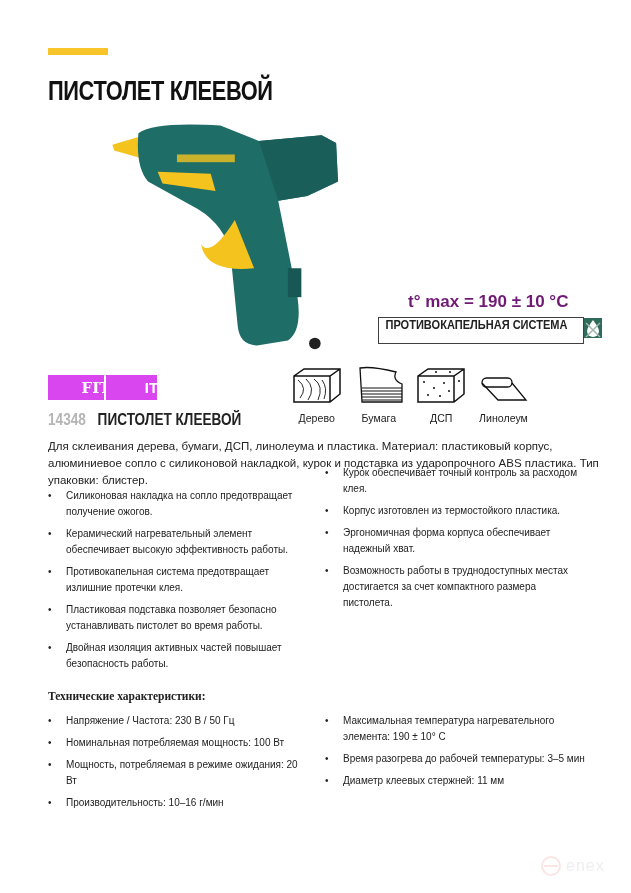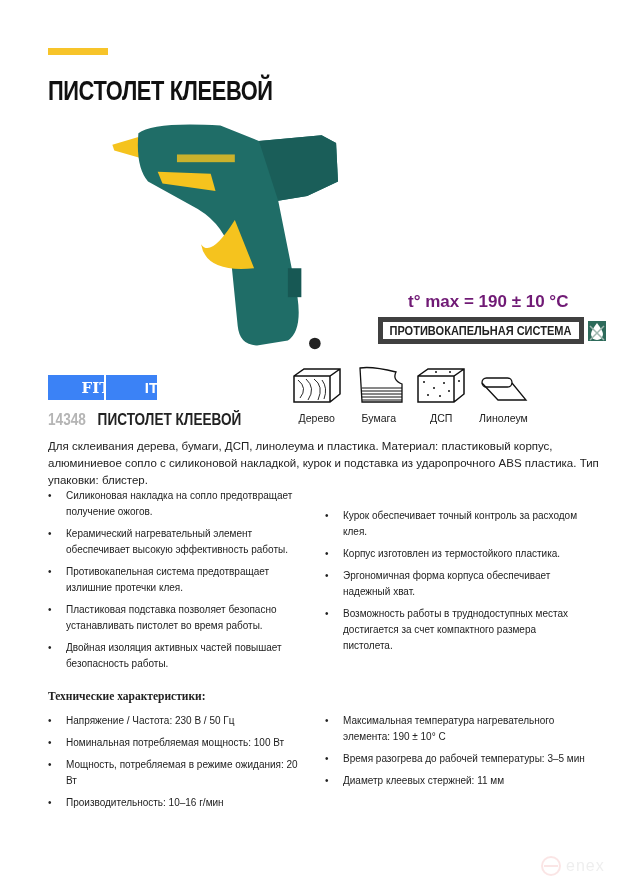--- a/index.html
+++ b/index.html
@@ -3,27 +3,27 @@
 <meta charset="utf-8">
 <style>
   * { margin:0; padding:0; box-sizing:border-box; }
   body { width:631px; height:893px; background:#ffffff; position:relative; overflow:hidden;
          font-family:"Liberation Sans", sans-serif; color:#222; }
   .accent-bar { position:absolute; left:48px; top:48px; width:60px; height:7px; background:#f7c42a; }
   .page-title { position:absolute; left:48px; top:75px; font-family:"Liberation Sans", sans-serif;
        font-weight:bold; font-size:28px; letter-spacing:-0.5px; transform:scaleX(0.78); transform-origin:left top; color:#111; }
   .product-image { position:absolute; left:95px; top:112px; width:270px; height:245px; }
   .temp { position:absolute; left:408px; top:292px; font-size:17px; font-weight:bold; color:#701a75; }
-  .feature-badge { position:absolute; left:378px; top:317px; width:206px; height:27px; border:5px solid #404040;
-       display:flex; align-items:center; }
+  .feature-badge { position:absolute; left:378px; top:317px; width:206px; height:27px; border:1px solid #404040;
+       display:flex; align-items:flex-start; }
   .feature-badge .label { flex:1; font-size:12px; font-weight:bold; display:flex; align-items:center; padding-left:7px;
        transform:scaleX(0.92); transform-origin:left center; white-space:nowrap; }
   .feature-badge .icon { width:25px; background:#2e6b5b; display:flex; align-items:center; justify-content:center; }
   .brand { position:absolute; left:48px; top:375px; display:flex; gap:2px; }
-  .brand div { background:#3b82f6; color:#fff; font-weight:bold; height:25px; display:flex; align-items:center; justify-content:center;padding-left:40px; }
+  .brand div { background:#d946ef; color:#fff; font-weight:bold; height:25px; display:flex; align-items:center; justify-content:center;padding-left:40px; }
   .brand .fit { width:56px; font-family:"DejaVu Serif", serif; font-size:15px; }
   .brand .it { width:51px; font-size:15px; }
   .sku-line { position:absolute; left:48px; top:410px; font-size:17px; font-weight:bold; white-space:nowrap;
        transform:scaleX(0.8); transform-origin:left top; }
   .sku-line .sku { color:#b5b5b5; margin-right:10px; font-weight:bold; }
   .materials { position:absolute; left:286px; top:366px; display:flex; }
   .material { width:62px; display:flex; flex-direction:column; align-items:center; }
   .material svg { width:54px; height:40px; }
   .material span { font-size:11.5px; margin-top:6px; color:#222; transform:scaleX(0.92); }
   .desc { position:absolute; left:48px; top:438px; width:560px; font-size:11.5px; line-height:17px; color:#222; }
@@ -133,21 +133,21 @@
 <div class="col" style="left:48px; top:488px; width:262px;">
   <ul>
     <li>Силиконовая накладка на сопло предотвращает получение ожогов.</li>
     <li>Керамический нагревательный элемент обеспечивает высокую эффективность работы.</li>
     <li>Противокапельная система предотвращает излишние протечки клея.</li>
     <li>Пластиковая подставка позволяет безопасно устанавливать пистолет во время работы.</li>
     <li>Двойная изоляция активных частей повышает безопасность работы.</li>
   </ul>
 </div>
 
-<div class="col" style="left:325px; top:508px; width:262px;">
+<div class="col" style="left:325px; top:465px; width:262px;">
   <ul>
     <li>Курок обеспечивает точный контроль за расходом клея.</li>
     <li>Корпус изготовлен из термостойкого пластика.</li>
     <li>Эргономичная форма корпуса обеспечивает надежный хват.</li>
     <li>Возможность работы в труднодоступных местах достигается за счет компактного размера пистолета.</li>
   </ul>
 </div>
 
 <div class="tech-title">Технические характеристики:</div>
 

